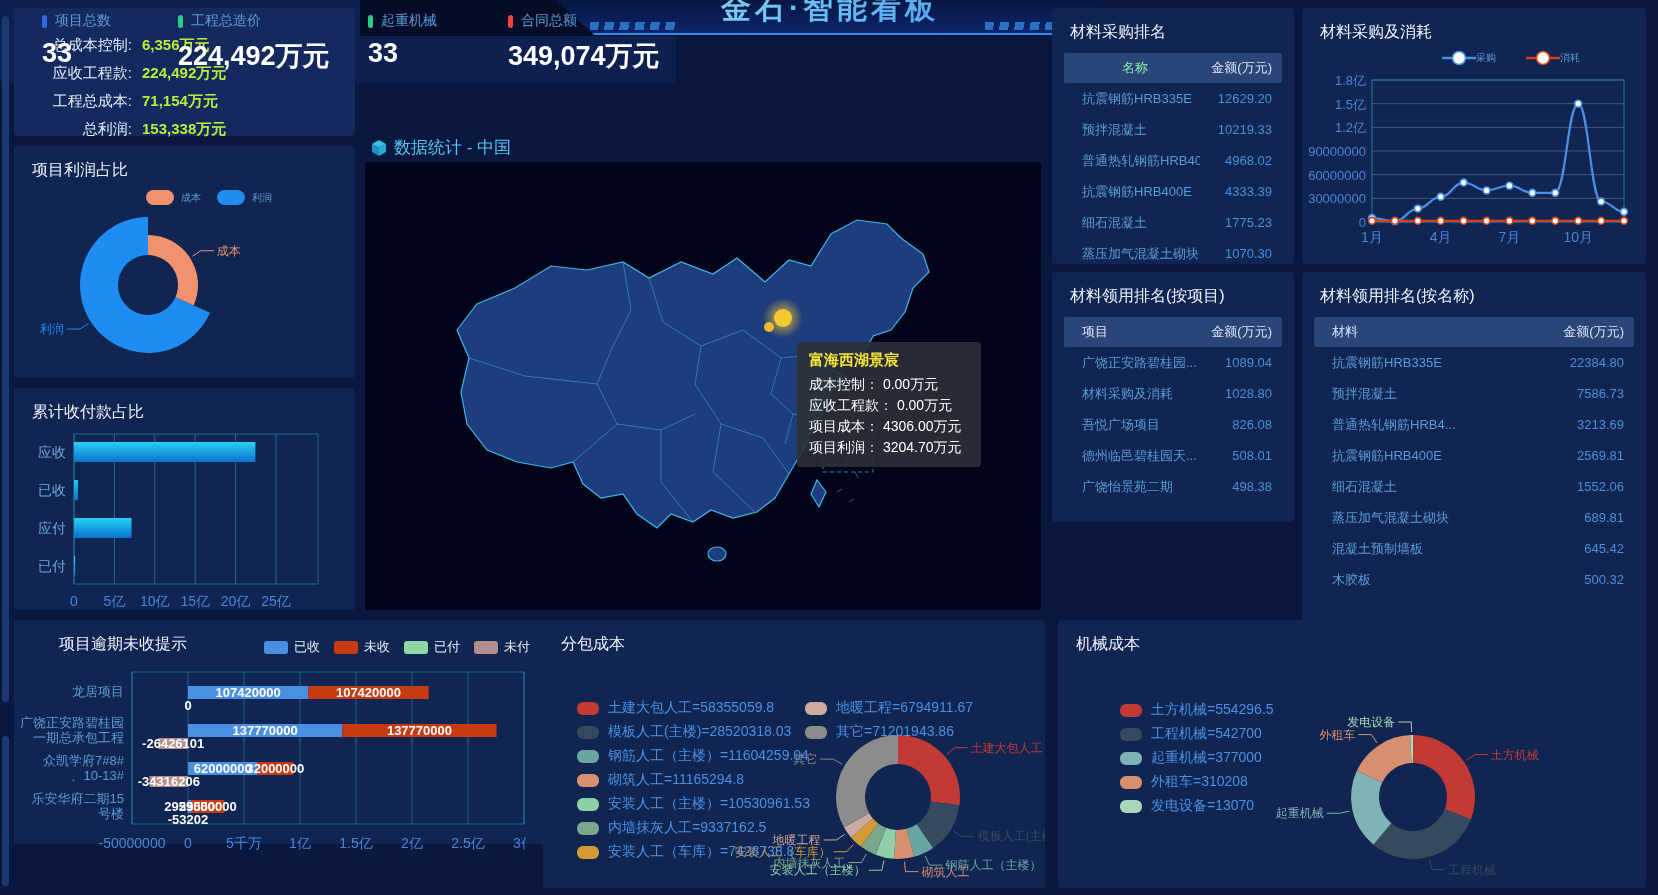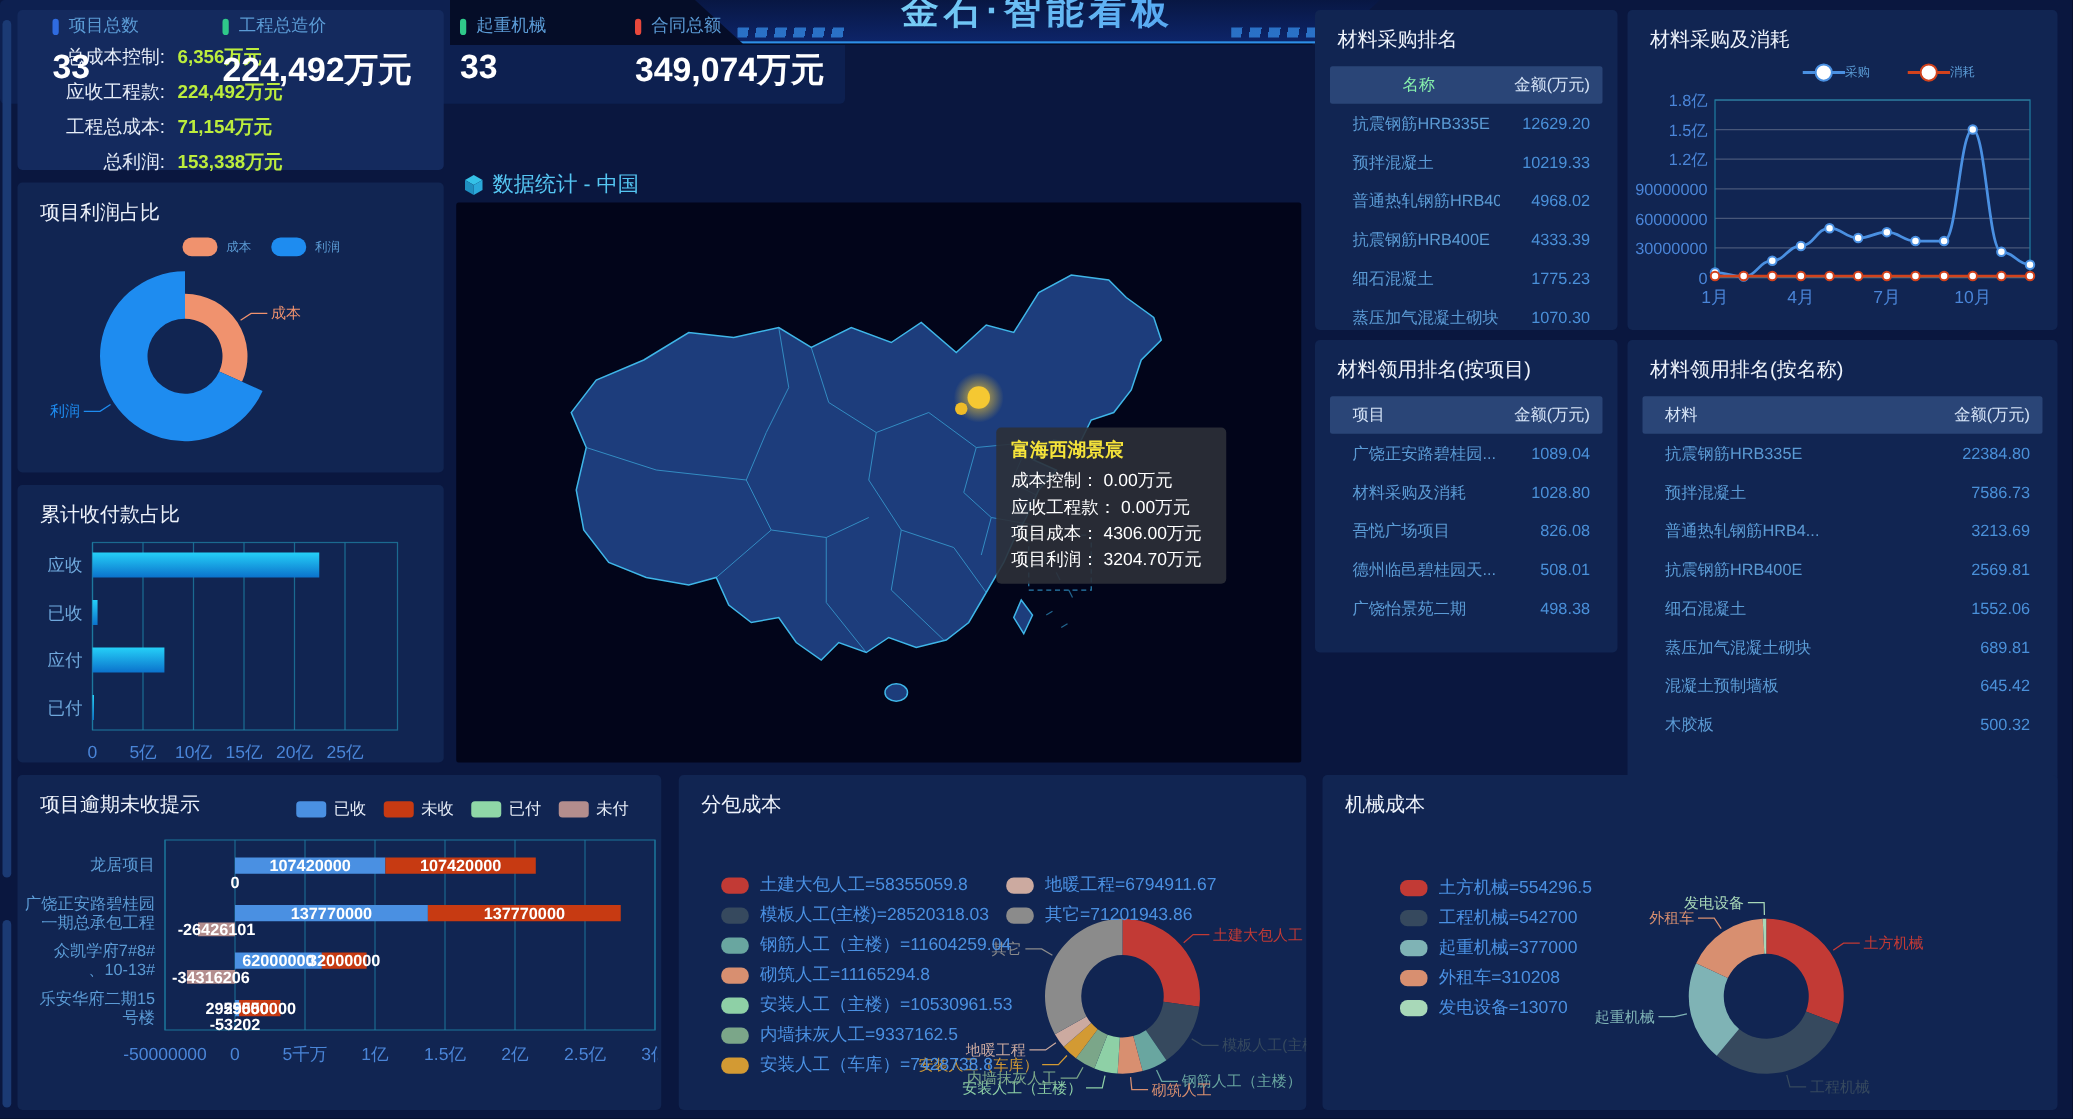--- a/index.html
+++ b/index.html
@@ -43,21 +43,21 @@
   .tbl-head{display:flex;background:#2a4577;border-radius:2px;height:30px;align-items:center;padding:0 10px 0 18px;}
   .tbl-head span{color:#d6e4f7;font-size:13px;}
   .tbl-row{display:flex;height:31px;align-items:center;padding:0 10px 0 18px;}
   .tbl-c1{flex:1;color:#5b9bd5;font-size:13px;white-space:nowrap;overflow:hidden;}
   .tbl-c2{width:72px;text-align:right;color:#4a90d9;font-size:13px;}
   #purchase-rank-panel{left:1052px;top:8px;width:242px;height:256px;}
   #purchase-consume-panel{left:1302px;top:8px;width:344px;height:256px;}
   #usage-project-panel{left:1052px;top:272px;width:242px;height:250px;}
   #usage-name-panel{left:1302px;top:272px;width:344px;height:412px;}
   
-  #overdue-panel{left:14px;top:620px;width:515px;height:268px;}
+  #overdue-panel{left:14px;top:620px;width:515px;height:224px;padding-left:27px;}
   #subcontract-panel{left:543px;top:620px;width:502px;height:268px;}
   #machinery-panel{left:1058px;top:620px;width:588px;height:268px;}
   
   #profit-panel{left:14px;top:146px;width:341px;height:232px;}
   #payments-panel{left:14px;top:388px;width:341px;height:222px;}
   .chart-svg{position:absolute;left:0;top:0;}
   
   .legend-row{position:absolute;display:flex;align-items:center;z-index:4;}
   .lg-pill{border-radius:7px;margin-right:6px;}
   .lg-text{color:#5b9bd5;font-size:10px;margin-right:16px;}

